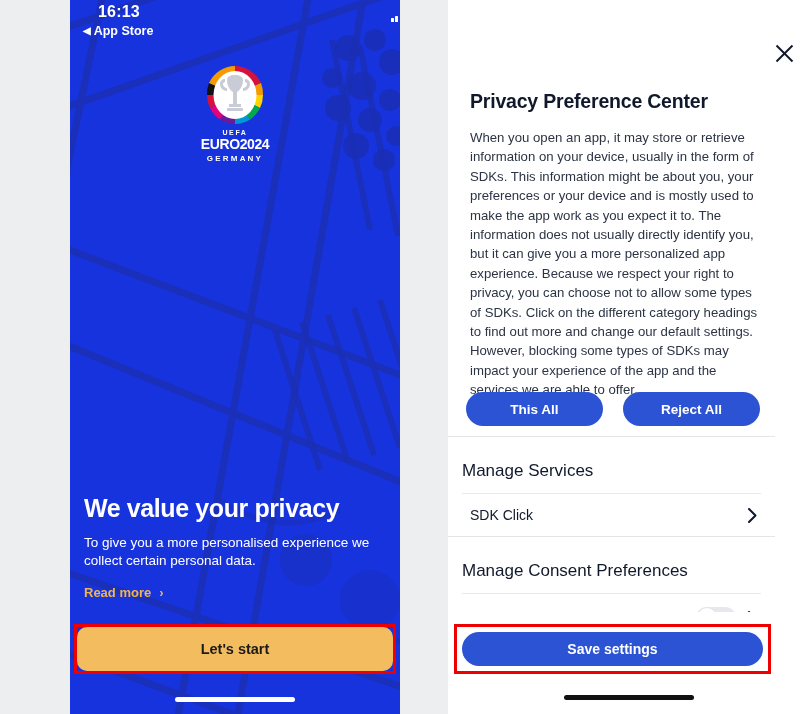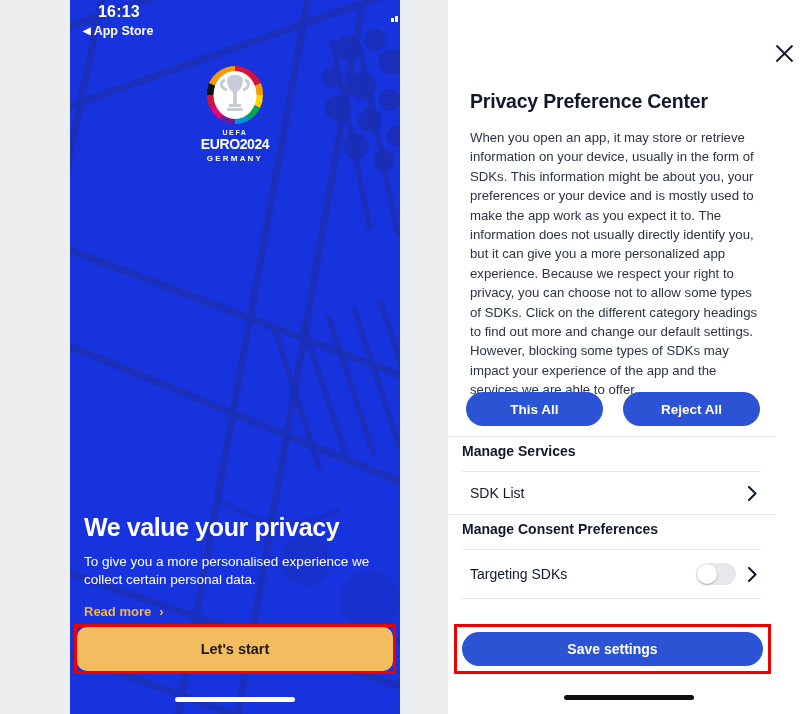--- a/index.html
+++ b/index.html
@@ -139,21 +139,21 @@
     font-size: 8px;
     font-weight: bold;
     letter-spacing: 2.2px;
     margin-top: 2px;
   }
 
   
   #hero {
     position: absolute;
     left: 14px;
-    bottom: 94px;
+    bottom: 113px;
     width: 302px;
     z-index: 4;
   }
   #hero-title {
     color: #ffffff;
     font-size: 25px;
     font-weight: bold;
     letter-spacing: -0.4px;
     margin: 0 0 11px 0;
   }
@@ -268,23 +268,23 @@
     cursor: pointer;
   }
 
   #sections {
     position: absolute;
     left: 0;
     top: 436px;
     width: 327px;
   }
   .section-head {
-    padding: 6px 18px 12px 14px;
-    font-size: 14px;
-    font-weight: bold;
+    padding: 24px 18px 12px 14px;
+    font-size: 17px;
+    font-weight: normal;
     color: #10182b;
     border-top: 1px solid #e3e5e9;
   }
   .row {
     display: flex;
     align-items: center;
     margin: 0 14px;
     padding: 13px 4px 13px 8px;
     border-top: 1px solid #e8eaee;
     cursor: pointer;
@@ -499,21 +499,21 @@
 
     <div id="cta-row">
       <button class="cta-btn">This All</button>
       <button class="cta-btn">Reject All</button>
     </div>
 
     <div id="sections">
 
       <div class="section-head">Manage Services</div>
       <div class="row">
-        <span class="row-label">SDK List</span>
+        <span class="row-label">SDK Click</span>
         <span class="chev">
           <svg width="9" height="15" viewBox="0 0 9 15">
               <polyline points="1,1 7.5,7.5 1,14" fill="none" stroke="#10182b" stroke-width="2" stroke-linecap="round" stroke-linejoin="round"></polyline>
             </svg>
         </span>
       </div>
 
       <div class="section-head">Manage Consent Preferences</div>
 
       <div class="row">

